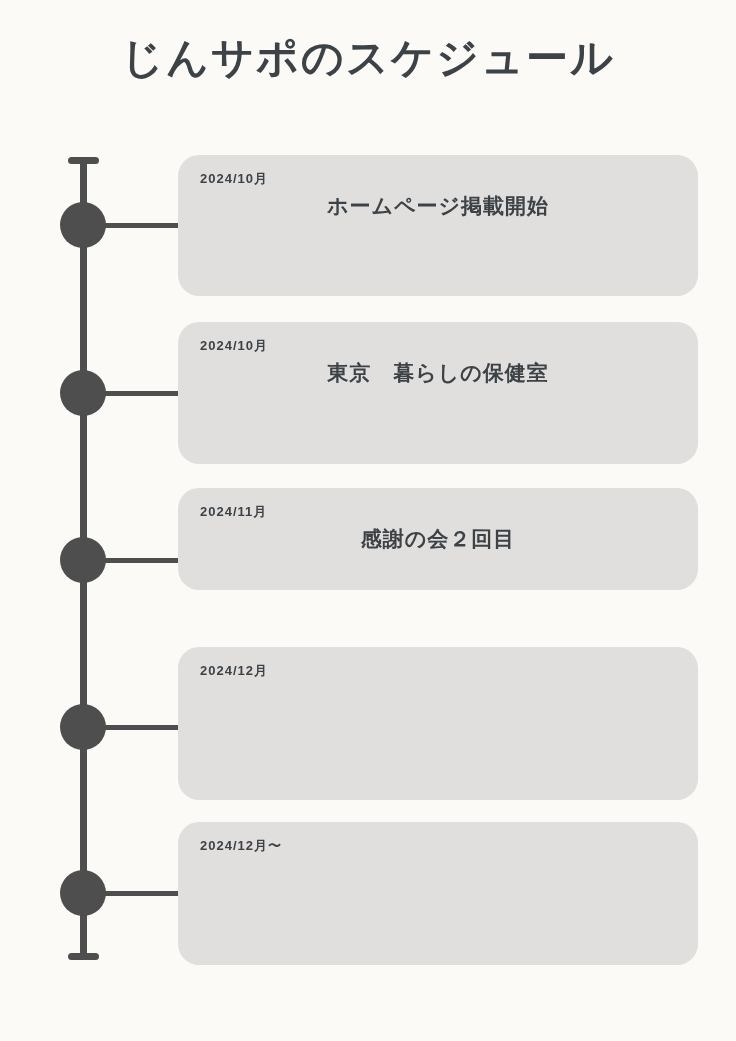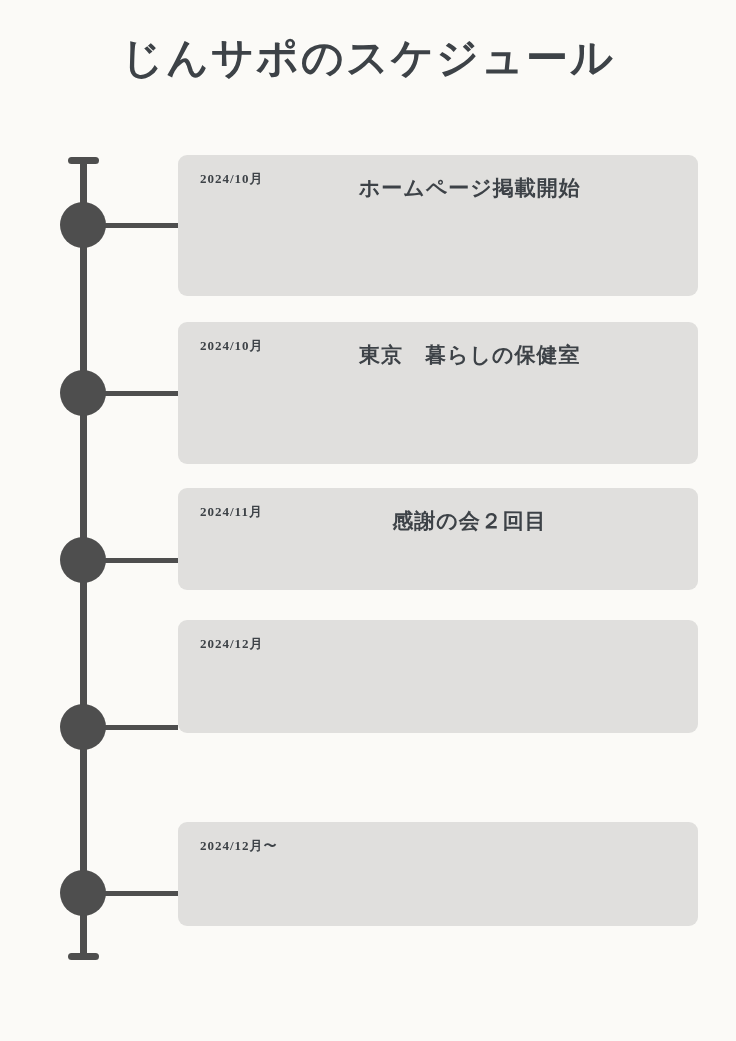--- a/index.html
+++ b/index.html
@@ -1,21 +1,21 @@
 <!DOCTYPE html>
 <html style="--bg: #fbfaf7; --card-bg: #e0dfdd; --ink: #4e4e4e; --text: #3d4247;"><head>
 <meta charset="utf-8">
 <style>
   :root{
     --bg:#fbfaf7;
     --card-bg:#e0dfdd;
     --ink:#4e4e4e;
     --text:#3d4247;
   }
-  *{margin:0;padding:0;box-sizing:border-box;font-family:Liberation Serif, serif;}
+  *{margin:0;padding:0;box-sizing:border-box;}
   html,body{width:736px;height:1041px;}
   body{
     background:var(--bg);
     font-family:"Liberation Sans","DejaVu Sans",sans-serif;
     color:var(--text);
     overflow:hidden;
   }
   .poster{position:relative;width:736px;height:1041px;}
   .title{
     position:absolute;
@@ -53,24 +53,24 @@
     left:83px;
     width:95px;height:5px;
     background:var(--ink);
   }
   
   .card{
     position:absolute;
     left:178px;
     width:520px;
     background:var(--card-bg);
-    border-radius:9px;
+    border-radius:21px;
     padding:15px 22px 12px 22px;
     display:flex;
-    flex-direction:row;
+    flex-direction:column;
   }
   .card .date{
     font-size:13px;
     font-weight:700;
     letter-spacing:1px;
     color:var(--text);
   }
   .card .body{
     flex:1;
     display:flex;
@@ -122,25 +122,25 @@
   <div class="connector" style="top:558px"></div>
   <div class="card" style="top:488px;height:102px">
     <div class="date">2024/11月</div>
     <div class="body">
       <div class="line">感謝の会２回目</div>
     </div>
   </div>
 
   <div class="dot" style="top:704px"></div>
   <div class="connector" style="top:725px"></div>
-  <div class="card" style="top:620px;height:113px">
+  <div class="card" style="top:647px;height:153px">
     <div class="date">2024/12月</div>
   </div>
 
   <div class="dot" style="top:870px"></div>
   <div class="connector" style="top:891px"></div>
-  <div class="card" style="top:822px;height:104px">
+  <div class="card" style="top:822px;height:143px">
     <div class="date">2024/12月〜</div>
     <div class="body">
     </div>
   </div>
 
 </div>
 
 </body></html>

